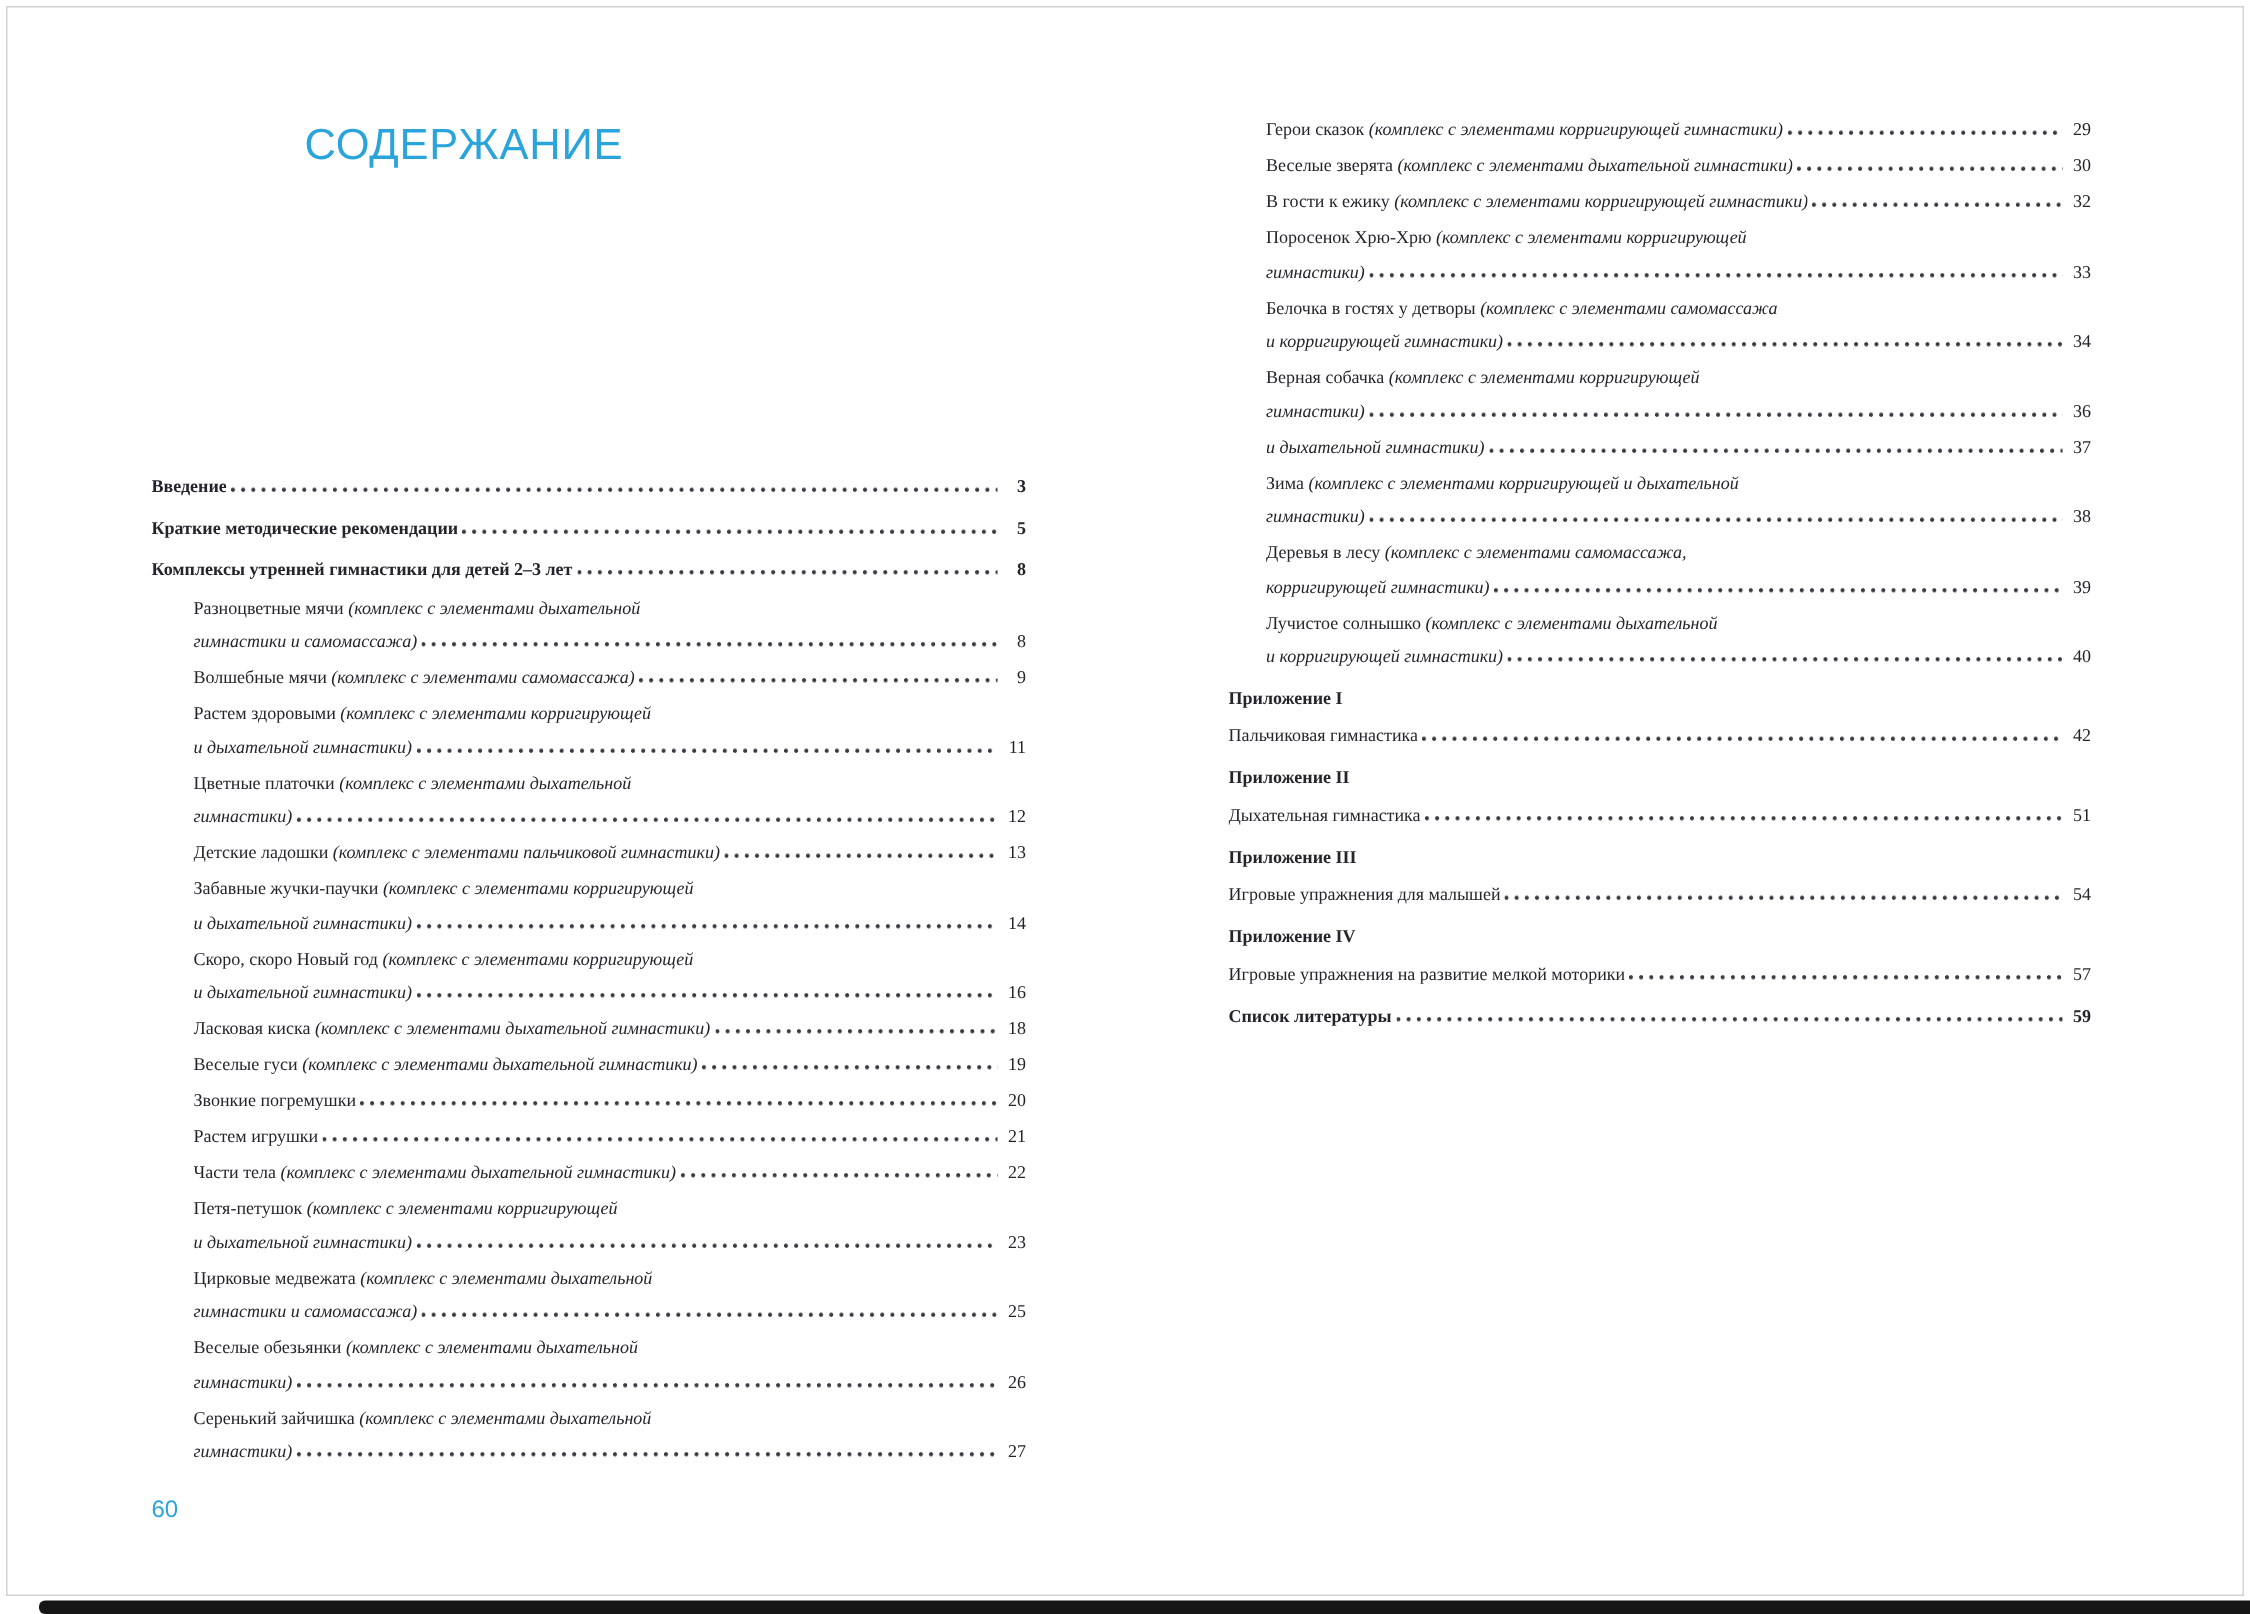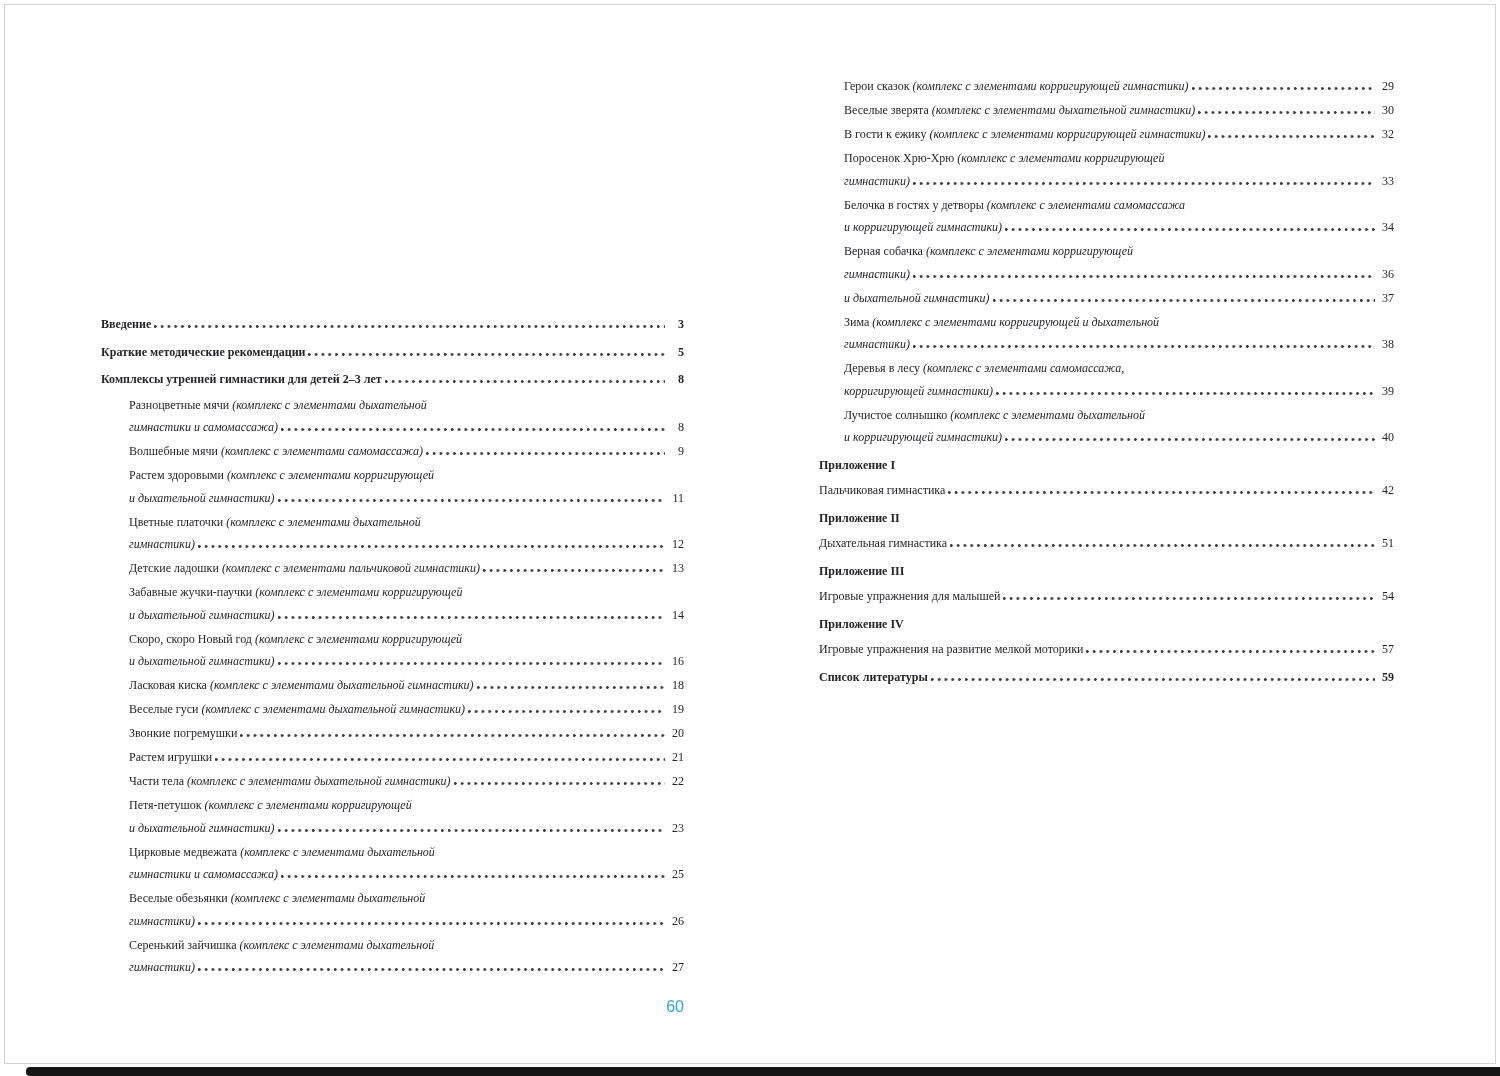--- a/index.html
+++ b/index.html
@@ -62,39 +62,40 @@
     background-repeat: repeat-x;
     background-position: left bottom;
   }
   .pg { flex: 0 0 auto; min-width: 16px; text-align: right; }
 
   .folio {
     position: absolute;
     left: 96px;
     top: 993px;
     width: 583px;
-    text-align: right;
+    text-align: left;
     font-family: "Liberation Sans", sans-serif;
     font-size: 16px;
     color: var(--accent, #2ba3db);
   }
   .book-edge {
     position: absolute;
     left: 26px;
     right: 0;
     bottom: 0;
     height: 9px;
     background: #161616;
     border-radius: 4px 0 0 4px;
   }
 </style>
 </head>
 <body>
 
 <div class="sheet">
+  <h1 class="title">СОДЕРЖАНИЕ</h1>
 
   <div class="toc-col" id="left-col">
       <div class="entry bold">
         <div class="line">
           <span class="txt"><span>Введение </span></span>
           <span class="leader"></span>
           <span class="pg">3</span>
         </div>
       </div>
       <div class="entry bold">

